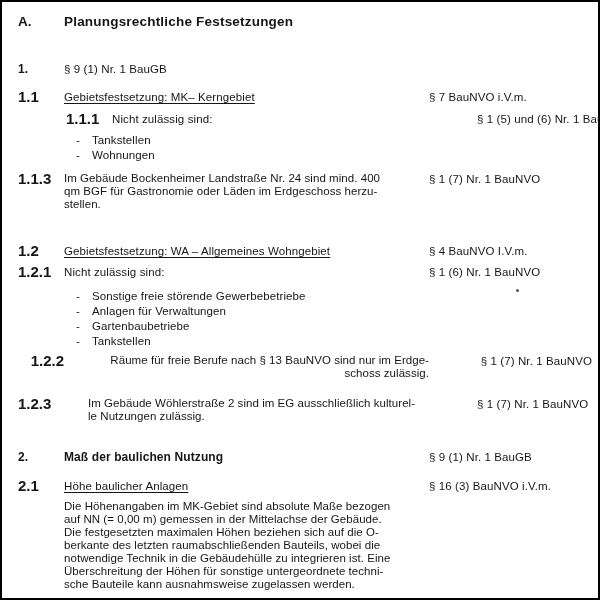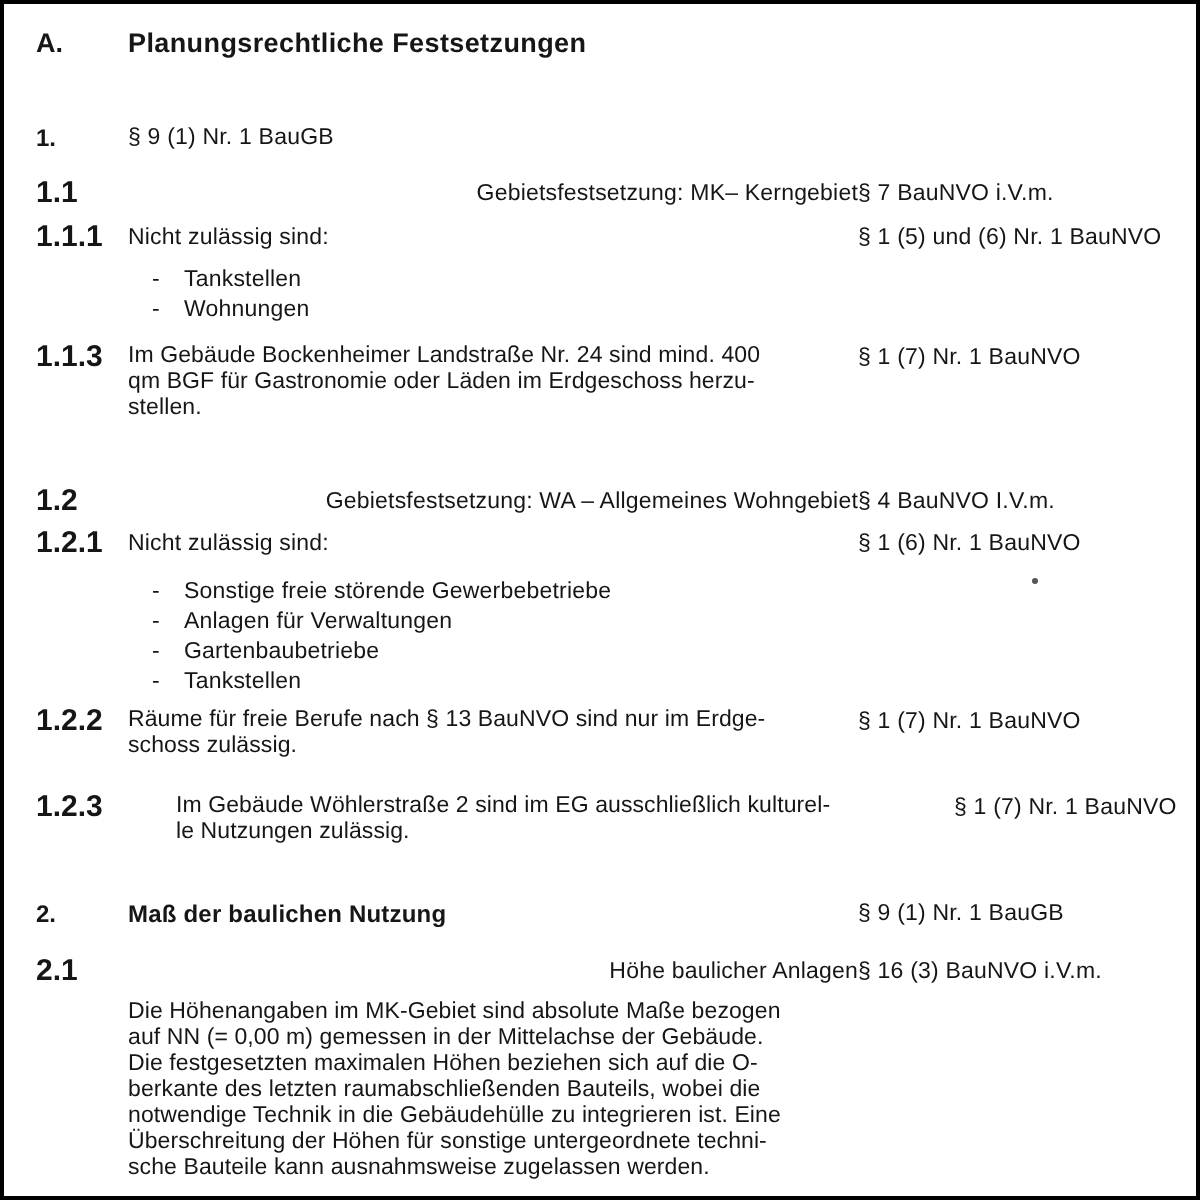--- a/index.html
+++ b/index.html
@@ -20,38 +20,38 @@
   }
   .row {
     display: grid;
     grid-template-columns: 46px 365px 1fr;
     align-items: start;
   }
   .num { font-size: 15px; line-height: 14px; font-weight: bold; }
   .num.bold { font-weight: bold; font-size: 12px; }
   .txt { font-size: 11.5px; line-height: 14px; letter-spacing: 0.1px; }
   .txt.bold { font-weight: bold; font-size: 12px; }
-  .txt.underline { text-underline-offset: 2px; text-align: right; }
+  .txt.underline { text-decoration: underline; text-underline-offset: 2px; }
   .ref { font-size: 11.5px; line-height: 14px; white-space: nowrap; letter-spacing: 0.1px; }
   .para { font-size: 11.5px; line-height: 13px; white-space: pre-line; letter-spacing: 0.05px; }
   .heading-letter { font-weight: bold; font-size: 13.5px; line-height: 16px; }
   .heading-title  { font-weight: bold; font-size: 13.5px; line-height: 16px; letter-spacing: 0.2px; }
   .bullets { padding-left: 12px; }
   .bullet-line { display: flex; font-size: 11.5px; line-height: 15px; letter-spacing: 0.1px; }
   .bullet-line .dash { width: 16px; flex: 0 0 16px; }
   
   #row-1      { margin-top: 32px; }
   #row-1-1    { margin-top: 14px; }
-  #row-1-1-1  { margin-top: 8px; }
+  #row-1-1-1  { margin-top: 8px; margin-left: 48px; }
   #list-1-1-1 { margin-top: 7px; }
   #row-1-1-3  { margin-top: 9px; }
   #row-1-2    { margin-top: 33px; }
   #row-1-2-1  { margin-top: 7px; }
   #list-1-2-1 { margin-top: 10px; }
-  #row-1-2-2  { margin-top: 5px; }
+  #row-1-2-2  { margin-top: 5px; text-align: right; }
   #row-1-2-3  { margin-top: 17px; gap: 24px; }
   #row-2      { margin-top: 27px; }
   #row-2-1    { margin-top: 15px; }
   #row-2-1-body { margin-top: 7px; }
   .artifact-dot {
     position: absolute; left: 514px; top: 287px;
     width: 3px; height: 3px; background: #555; border-radius: 50%;
   }
 </style>
 </head>

